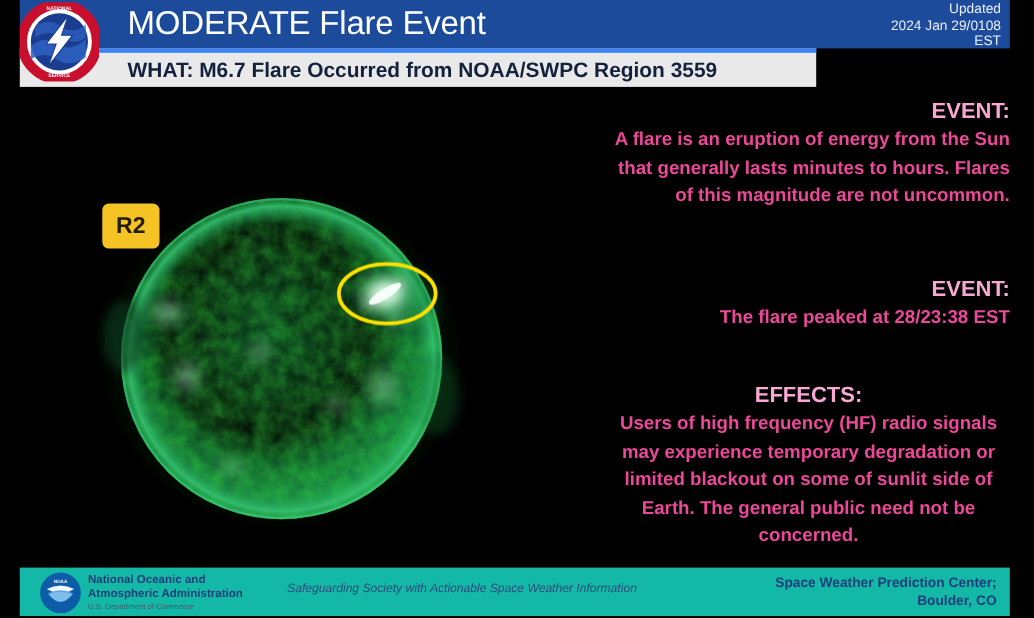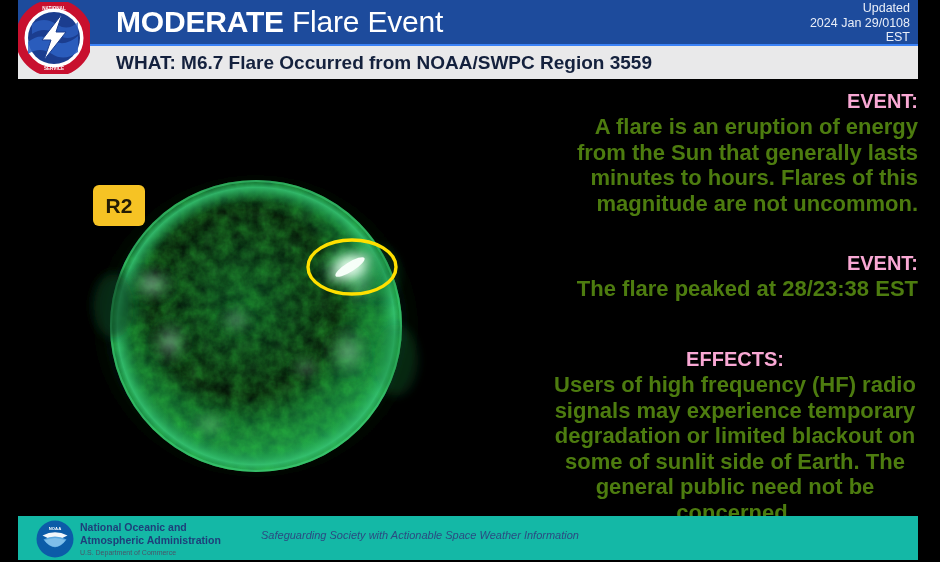--- a/index.html
+++ b/index.html
@@ -44,41 +44,41 @@
     left: 98px;
     top: 2px;
     font-size: 30px;
     font-weight: 400;
     color: #ffffff;
     letter-spacing: -0.2px;
     white-space: nowrap;
     line-height: 40px;
   }
   .title-text b {
-    font-weight: 700;
+    font-weight: 400;
   }
   .updated-block {
     position: absolute;
     right: 8px;
     top: 1px;
     text-align: right;
     color: #e9eef8;
     font-size: 12.5px;
     line-height: 14.5px;
     white-space: nowrap;
     margin-left: 16px;
   }
   .subtitle-bar {
     position: absolute;
     left: 0;
     top: 44px;
-    width: 900px;
+    width: 724px;
     height: 35px;
     background: #e9e9ea;
-    border-top: 2px solid #3b82f6;
+    border-top: 4px solid #3b82f6;
     box-sizing: border-box;
   }
   .subtitle-text {
     position: absolute;
     left: 98px;
     top: 4px;
     font-size: 19px;
     font-weight: 700;
     color: #14213d;
     white-space: nowrap;
@@ -151,24 +151,24 @@
     text-align: right;
     color: #dde4f0;
   }
   .info-head {
     color: #f9a8d4;
     font-size: 20px;
     font-weight: 700;
     line-height: 26px;
   }
   .info-body {
-    font-size: 22px;
+    font-size: 17px;
     font-weight: 600;
     line-height: 25.5px;
-    color: #4d7c0f;
+    color: #ec4899;
   }
   .sec-event { position: absolute; right: 2px; top: 0; width: 366px; }
   .sec-timing { position: absolute; right: 2px; top: 162px; width: 366px; }
   .sec-effects { position: absolute; right: 2px; top: 258px; width: 366px; text-align: center; }
 
   
   .footer-bar {
     position: absolute;
     left: 18px;
     top: 516px;
@@ -392,15 +392,19 @@
     </div>
 
     <div class="noaa-text">
       <div>National Oceanic and</div>
       <div>Atmospheric Administration</div>
       <div class="noaa-sub">U.S. Department of Commerce</div>
     </div>
 
     <div class="tagline">Safeguarding Society with Actionable Space Weather Information</div>
 
+    <div class="swpc-text">
+      <div>Space Weather Prediction Center;</div>
+      <div>Boulder, CO</div>
+    </div>
   </div>
 
 </div>
 
 </body></html>

